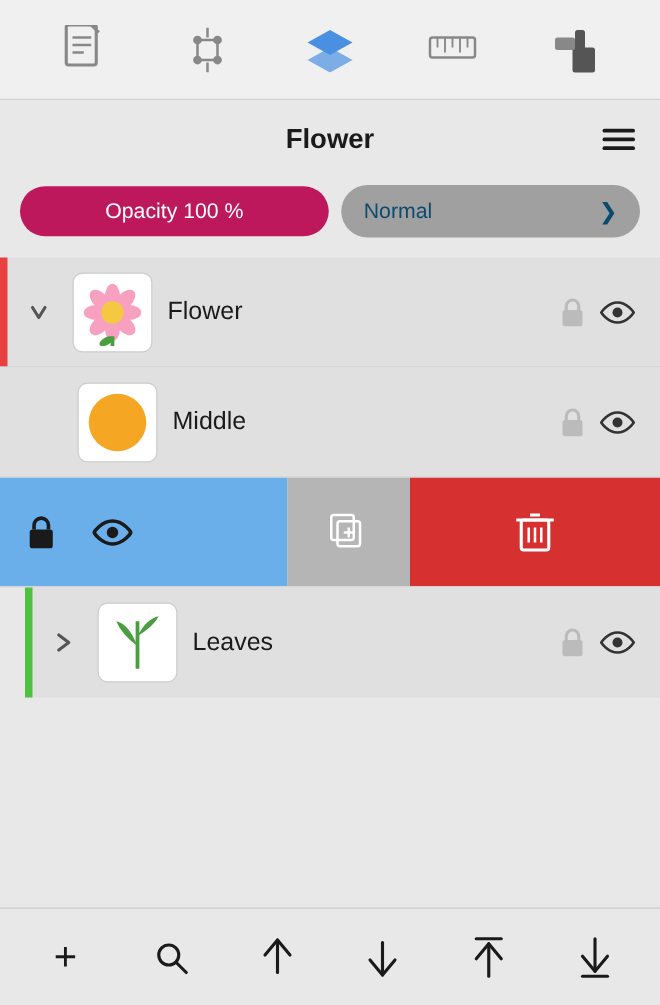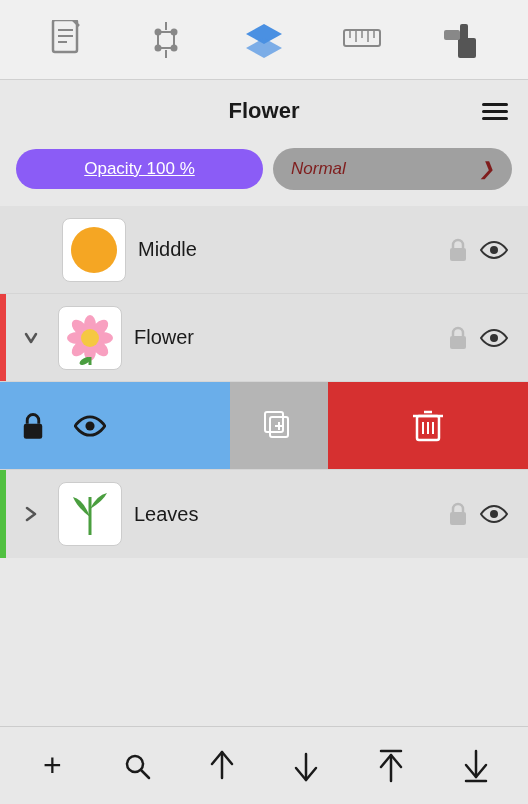--- a/index.html
+++ b/index.html
@@ -68,45 +68,43 @@
     }
 
     
     .controls-row {
       display: flex;
       align-items: center;
       padding: 6px 16px 16px;
       gap: 10px;
     }
     .opacity-btn {
-      background: #8b5cf6;
+      background: #be185d;
       border-radius: 30px;
       padding: 10px 22px;
       color: white;
       font-size: 17px;
       font-weight: 500;
       border: none;
       cursor: pointer;
       flex: 1;
-      text-decoration: underline;
     }
     .blend-btn {
       background: #a0a0a0;
       border-radius: 30px;
       padding: 10px 18px;
-      color: #7f1d1d;
+      color: #0c4a6e;
       font-size: 17px;
       font-weight: 500;
       border: none;
       cursor: pointer;
       flex: 1;
       display: flex;
       align-items: center;
       justify-content: space-between;
-      font-style: italic;
     }
     .blend-btn .chevron {
       font-size: 18px;
       margin-left: 8px;
     }
 
     
     .layers-list {
       background: #e8e8e8;
     }
@@ -296,40 +294,20 @@
   <div class="controls-row">
     <button class="opacity-btn">Opacity  100 %</button>
     <button class="blend-btn">
       <span>Normal</span>
       <span class="chevron">❯</span>
     </button>
   </div>
 
   <div class="layers-list">
 
-    <div class="layer-row" style="position:relative; padding-left:50px;">
-      <div style="position:absolute;left:0;top:0;bottom:0;width:6px;background:transparent;"></div>
-      <div class="layer-thumb">
-        <div class="middle-circle"></div>
-      </div>
-      <span class="layer-name">Middle</span>
-      <div class="layer-lock">
-        <svg width="22" height="26" viewBox="0 0 22 26">
-          <rect x="3" y="11" width="16" height="13" rx="2" fill="#bbb"></rect>
-          <path d="M6 11 V8 A5 5 0 0 1 16 8 V11" fill="none" stroke="#bbb" stroke-width="2.5"></path>
-        </svg>
-      </div>
-      <div class="layer-visibility">
-        <svg width="28" height="20" viewBox="0 0 28 20">
-          <path d="M14 2 C6 2 1 10 1 10 C1 10 6 18 14 18 C22 18 27 10 27 10 C27 10 22 2 14 2Z" fill="none" stroke="#333" stroke-width="2"></path>
-          <circle cx="14" cy="10" r="4" fill="#333"></circle>
-        </svg>
-      </div>
-    </div>
-
     <div class="layer-row" style="position:relative;">
       <div class="layer-indicator red"></div>
       <div class="expand-arrow">
         <svg width="18" height="18" viewBox="0 0 18 18">
             <polyline points="4,5 9,13 14,5" fill="none" stroke="#555" stroke-width="2.5" stroke-linecap="round" stroke-linejoin="round"></polyline>
           </svg>
       </div>
       <div class="layer-thumb">
 
         <svg class="flower-svg" viewBox="0 0 54 54">
@@ -358,20 +336,40 @@
         </svg>
       </div>
       <div class="layer-visibility">
         <svg width="28" height="20" viewBox="0 0 28 20">
           <path d="M14 2 C6 2 1 10 1 10 C1 10 6 18 14 18 C22 18 27 10 27 10 C27 10 22 2 14 2Z" fill="none" stroke="#333" stroke-width="2"></path>
           <circle cx="14" cy="10" r="4" fill="#333"></circle>
         </svg>
       </div>
     </div>
 
+    <div class="layer-row" style="position:relative; padding-left:50px;">
+      <div style="position:absolute;left:0;top:0;bottom:0;width:6px;background:transparent;"></div>
+      <div class="layer-thumb">
+        <div class="middle-circle"></div>
+      </div>
+      <span class="layer-name">Middle</span>
+      <div class="layer-lock">
+        <svg width="22" height="26" viewBox="0 0 22 26">
+          <rect x="3" y="11" width="16" height="13" rx="2" fill="#bbb"></rect>
+          <path d="M6 11 V8 A5 5 0 0 1 16 8 V11" fill="none" stroke="#bbb" stroke-width="2.5"></path>
+        </svg>
+      </div>
+      <div class="layer-visibility">
+        <svg width="28" height="20" viewBox="0 0 28 20">
+          <path d="M14 2 C6 2 1 10 1 10 C1 10 6 18 14 18 C22 18 27 10 27 10 C27 10 22 2 14 2Z" fill="none" stroke="#333" stroke-width="2"></path>
+          <circle cx="14" cy="10" r="4" fill="#333"></circle>
+        </svg>
+      </div>
+    </div>
+
     <div style="position:relative; height:88px; overflow:hidden; border-bottom:1px solid #d5d5d5;">
 
       <div style="position:absolute;left:0;top:0;bottom:0;width:230px;background:#6aaeea;display:flex;align-items:center;padding:0 20px;gap:28px;">
 
         <div style="display:flex;align-items:center;justify-content:center;">
           <svg width="26" height="30" viewBox="0 0 22 26">
             <rect x="3" y="11" width="16" height="13" rx="2" fill="#1a1a1a"></rect>
             <path d="M6 11 V8 A5 5 0 0 1 16 8 V11" fill="none" stroke="#1a1a1a" stroke-width="2.5"></path>
           </svg>
         </div>
@@ -402,21 +400,21 @@
           <line x1="11" y1="14" x2="11" y2="26" stroke="white" stroke-width="2"></line>
           <line x1="16" y1="14" x2="16" y2="26" stroke="white" stroke-width="2"></line>
           <line x1="21" y1="14" x2="21" y2="26" stroke="white" stroke-width="2"></line>
         </svg>
       </div>
 
       <div style="position:absolute;left:0;top:0;bottom:0;width:230px;display:flex;align-items:center;padding:0 16px 0 50px;pointer-events:none;">
       </div>
     </div>
 
-    <div class="layer-row" style="position:relative; border-bottom:none;">
+    <div class="layer-row" style="position:relative; border-bottom:none;margin-left:20px;">
       <div class="layer-indicator green"></div>
       <div class="expand-arrow">
         <svg width="14" height="18" viewBox="0 0 14 18">
             <polyline points="3,3 11,9 3,15" fill="none" stroke="#555" stroke-width="2.5" stroke-linecap="round" stroke-linejoin="round"></polyline>
           </svg>
       </div>
       <div class="layer-thumb">
         <svg class="leaves-svg" viewBox="0 0 54 54">
           <line x1="27" y1="10" x2="27" y2="48" stroke="#4a9e3f" stroke-width="3"></line>
 

